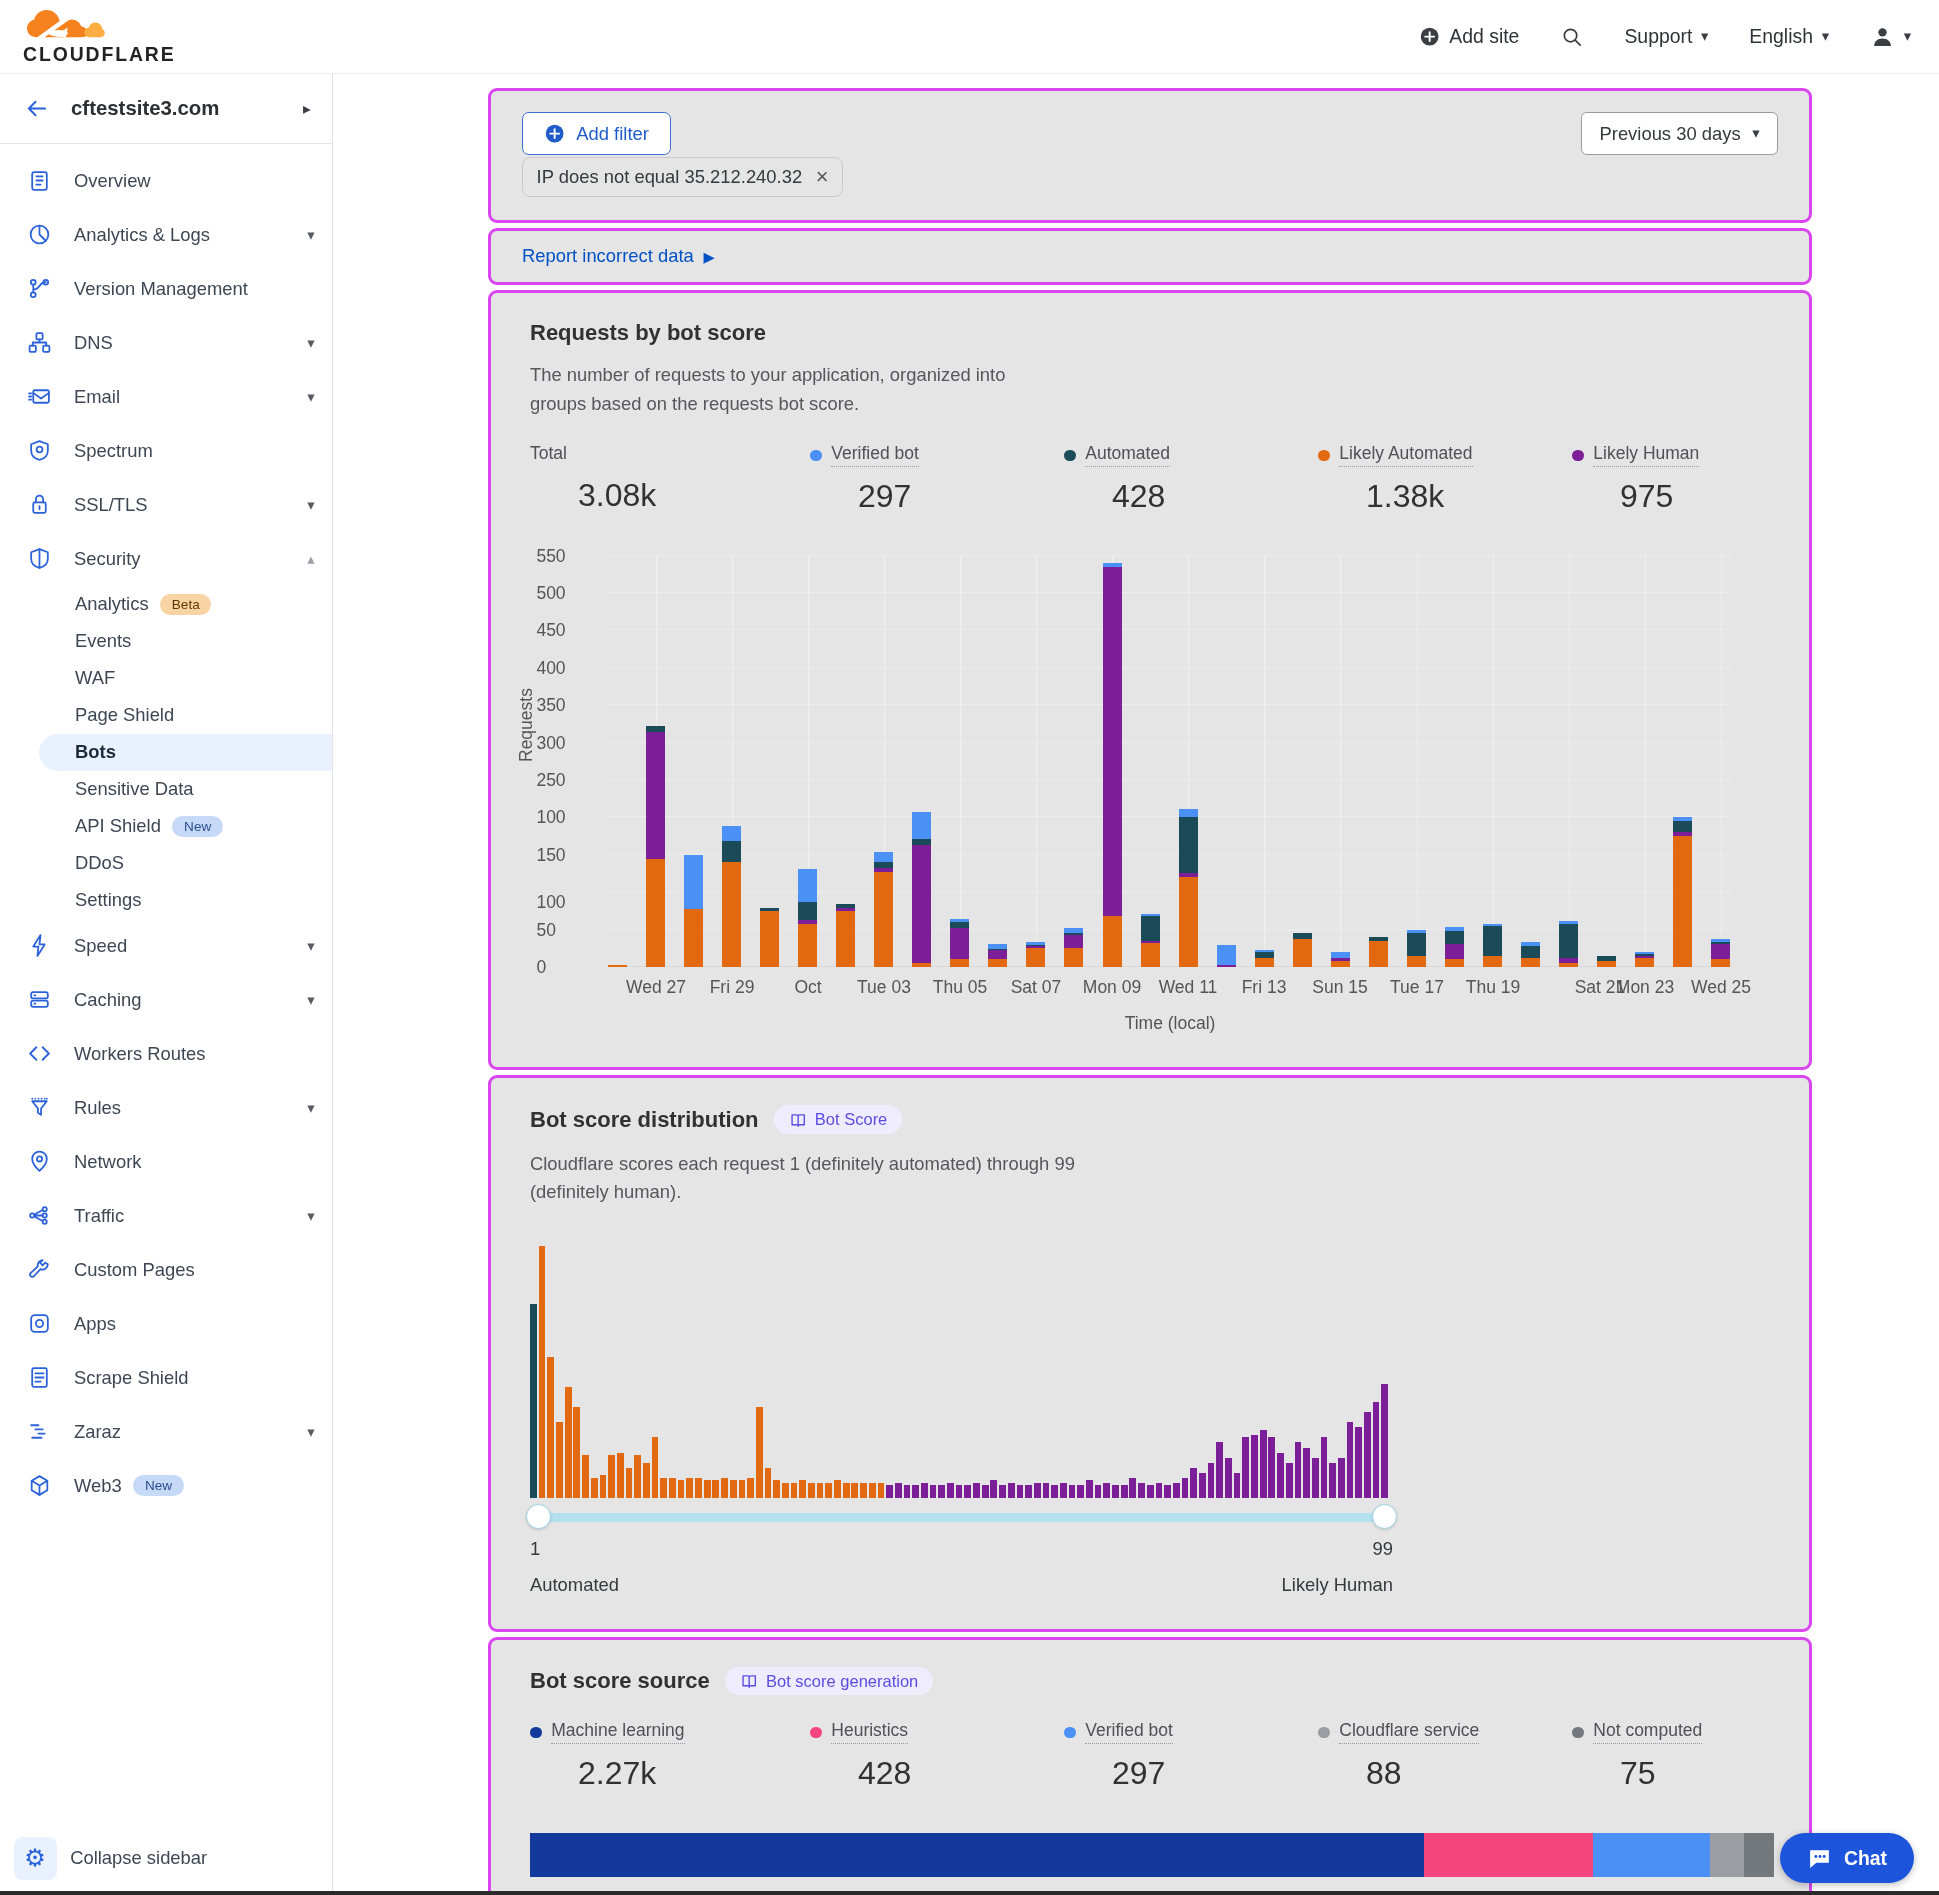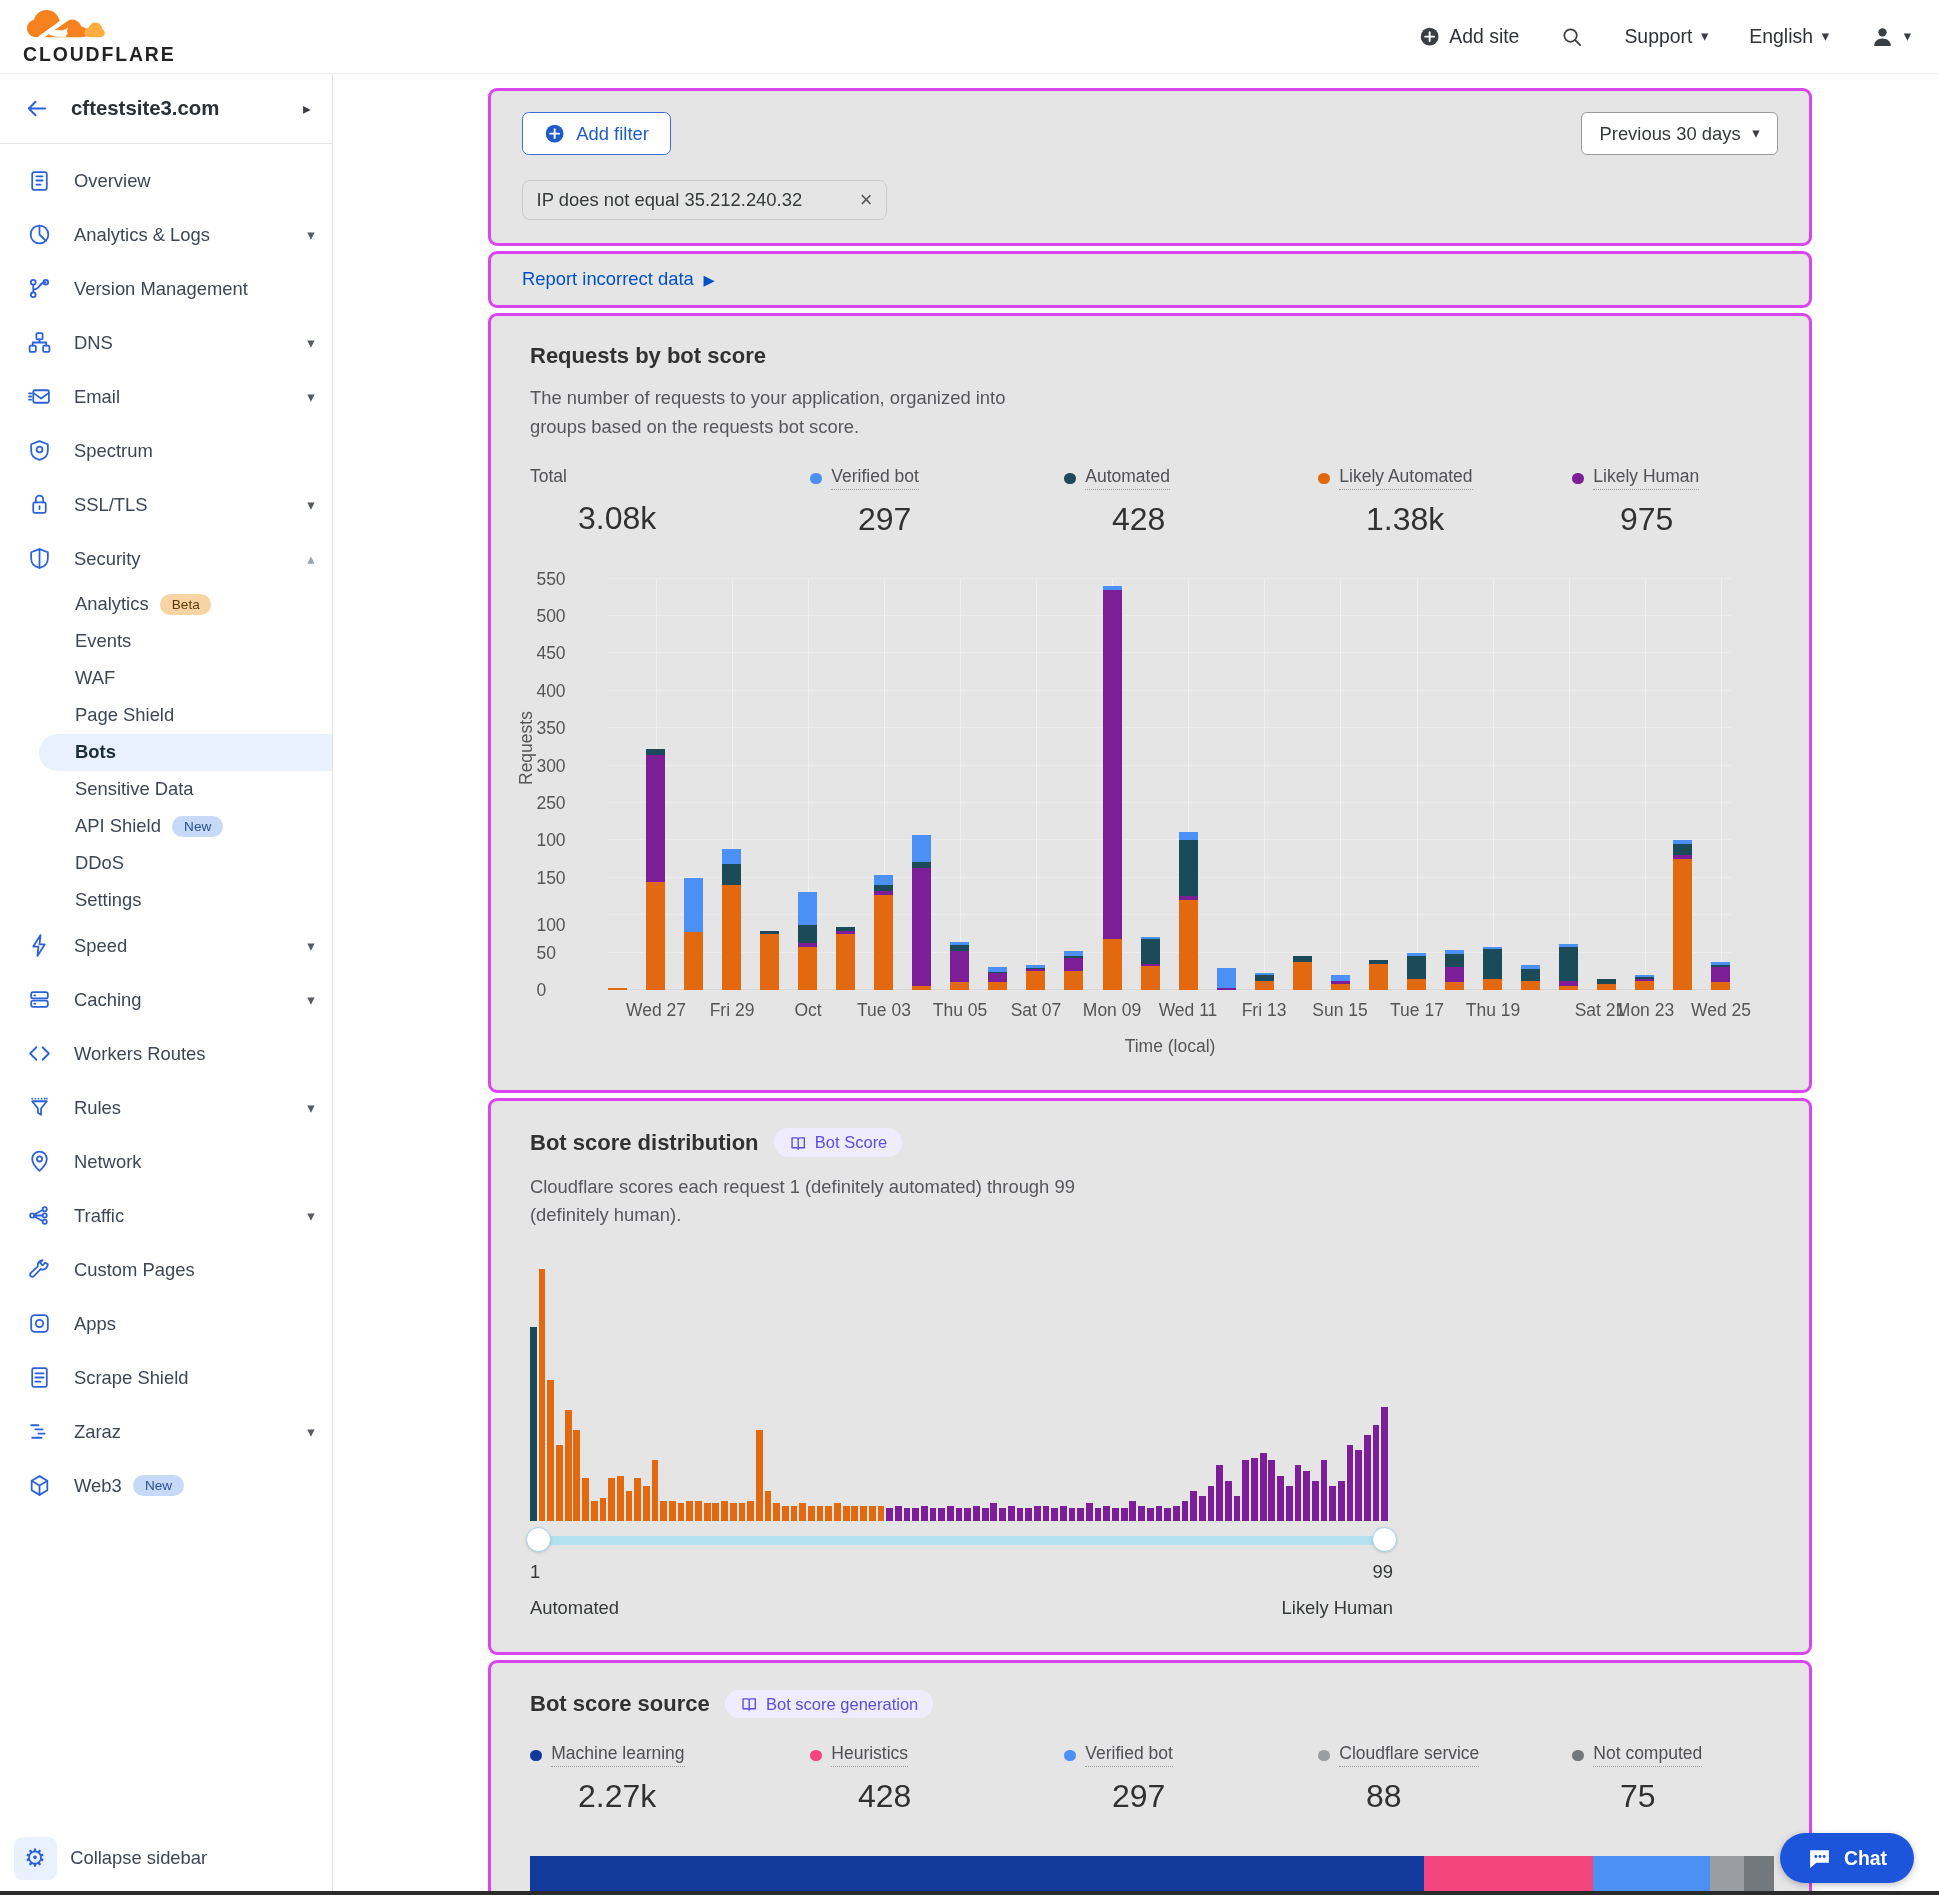--- a/index.html
+++ b/index.html
@@ -50,22 +50,22 @@
   
   .card { border:3px solid #d946ef; border-radius:9px; background:#e5e5e5; }
   .toolbar-card { padding:21.3px 31px 23px 31px; }
   .toolbar-top { display:flex; align-items:flex-start; justify-content:space-between; }
   .add-filter-btn { display:inline-flex; align-items:center; gap:10.7px; border:1.5px solid #3b6fd4;
     border-radius:6.8px; padding:9.7px 21.3px; background:#fff; font-size:18.4px; color:#1f5cc9;
     font-family:inherit; cursor:pointer; }
   .daterange-btn { display:inline-flex; align-items:center; gap:11.6px; border:1px solid #9a9a9a;
     border-radius:5.8px; padding:9.7px 17.5px; background:#fff; font-size:18.4px; color:#36393a;
     font-family:inherit; cursor:pointer; }
-  .chip { margin-top:25px; display:inline-flex; align-items:center; border:1px solid #c9c9c9;
-    border-radius:7.8px; padding:7.8px 13.6px; font-size:18.4px; color:#36393a; cursor:default;gap:44px; }
+  .chip { margin-top:2px; display:inline-flex; align-items:center; border:1px solid #c9c9c9;
+    border-radius:7.8px; padding:7.8px 13.6px; font-size:18.4px; color:#36393a; cursor:default; }
   .chip-x { margin-left:13.6px; color:#56565c; font-size:22px; line-height:1; cursor:pointer; }
 
   .report-row { padding:14.6px 31px; }
   .report-link { display:inline-flex; align-items:center; gap:9.7px; color:#0051c3;
     font-size:18.4px; cursor:pointer; }
   .report-link .tri { font-size:14.6px; }
 
   .section-card { padding:27px 39px 33px 39px; }
   .card-title-row { display:flex; align-items:center; gap:15.5px; }
   .card-title { font-size:22px; font-weight:700; color:#313131; }

